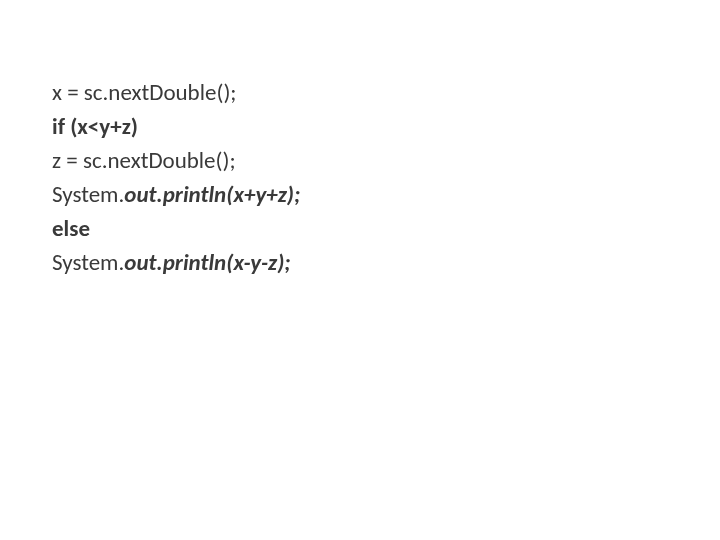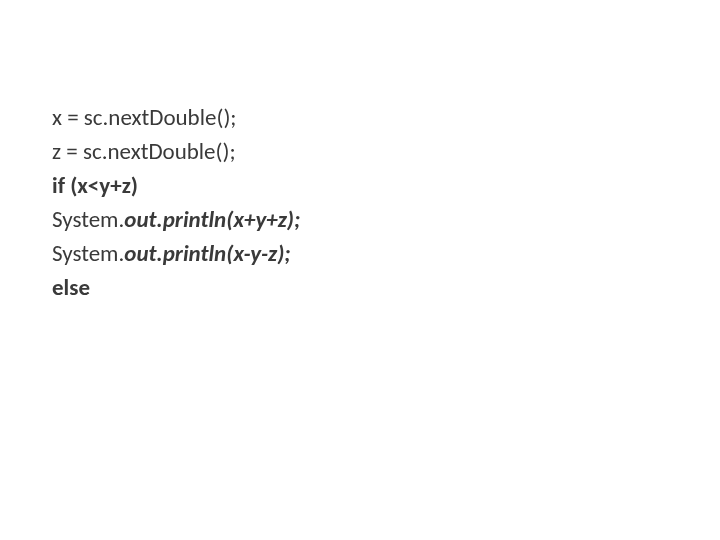--- a/index.html
+++ b/index.html
@@ -8,39 +8,39 @@
     width: 720px;
     height: 540px;
     background: #ffffff;
     font-family: Calibri, "Segoe UI", Arial, sans-serif;
   }
   .slide {
     position: relative;
     width: 720px;
     height: 540px;
     box-sizing: border-box;
-    padding-top: 100px;
+    padding-top: 75px;
     padding-left: 52px;
   }
   .code-block {
     font-size: 23px;
     line-height: 1.48;
     color: #3a3a3a;
   }
   .line {
     white-space: pre;
   }
   .bold { font-weight: 700; }
   .bi   { font-weight: 700; font-style: italic; }
 </style>
 </head>
 <body>
 
 <div class="slide">
   <div class="code-block">
     <div class="line">x = sc.nextDouble();</div>
+    <div class="line bold">if (x&lt;y+z)</div>
     <div class="line">z = sc.nextDouble();</div>
-    <div class="line bold">if (x&lt;y+z)</div>
     <div class="line"><span>System.</span><span class="bi">out.println(x+y+z);</span></div>
+    <div class="line bold">else</div>
     <div class="line"><span>System.</span><span class="bi">out.println(x-y-z);</span></div>
-    <div class="line bold">else</div>
   </div>
 </div>
 
 </body></html>

